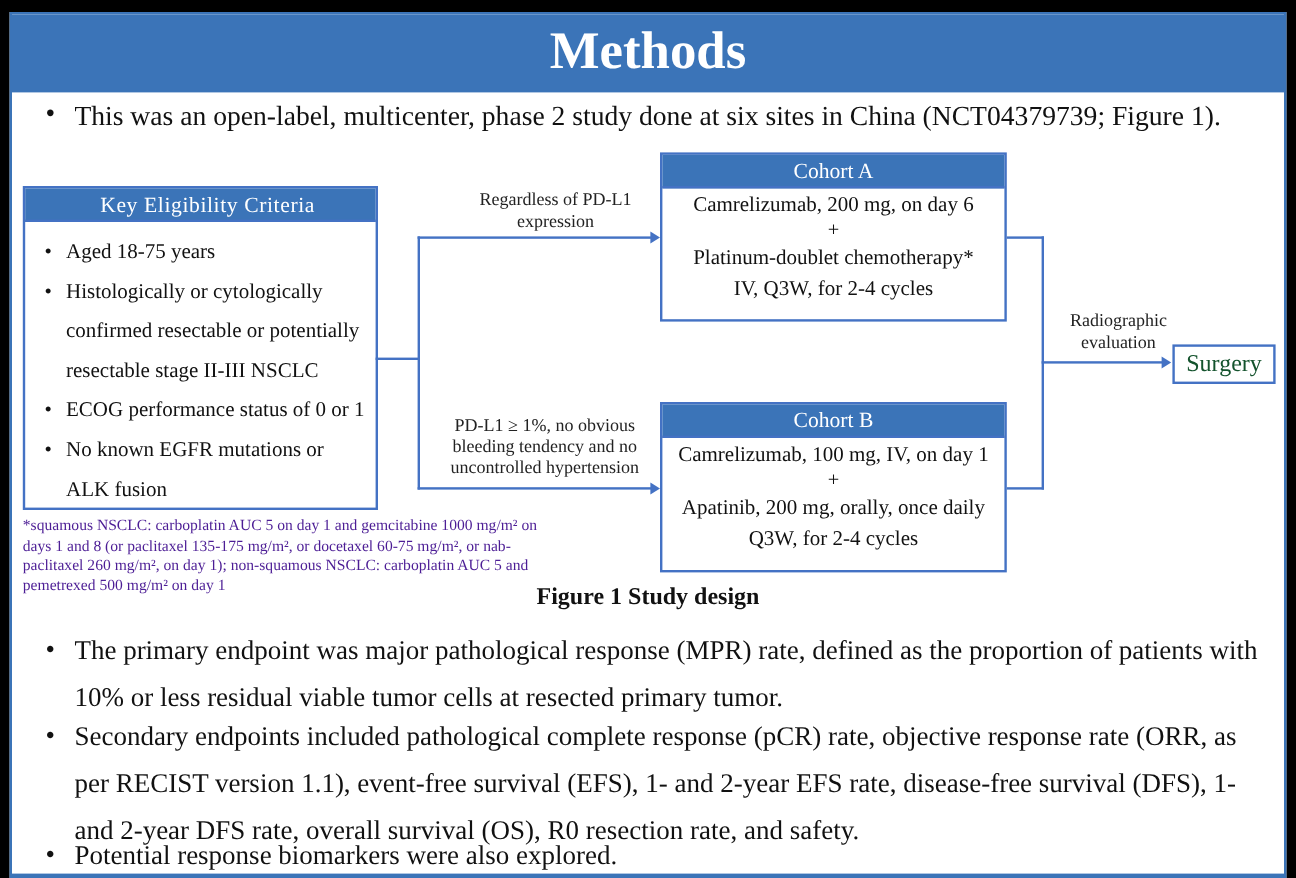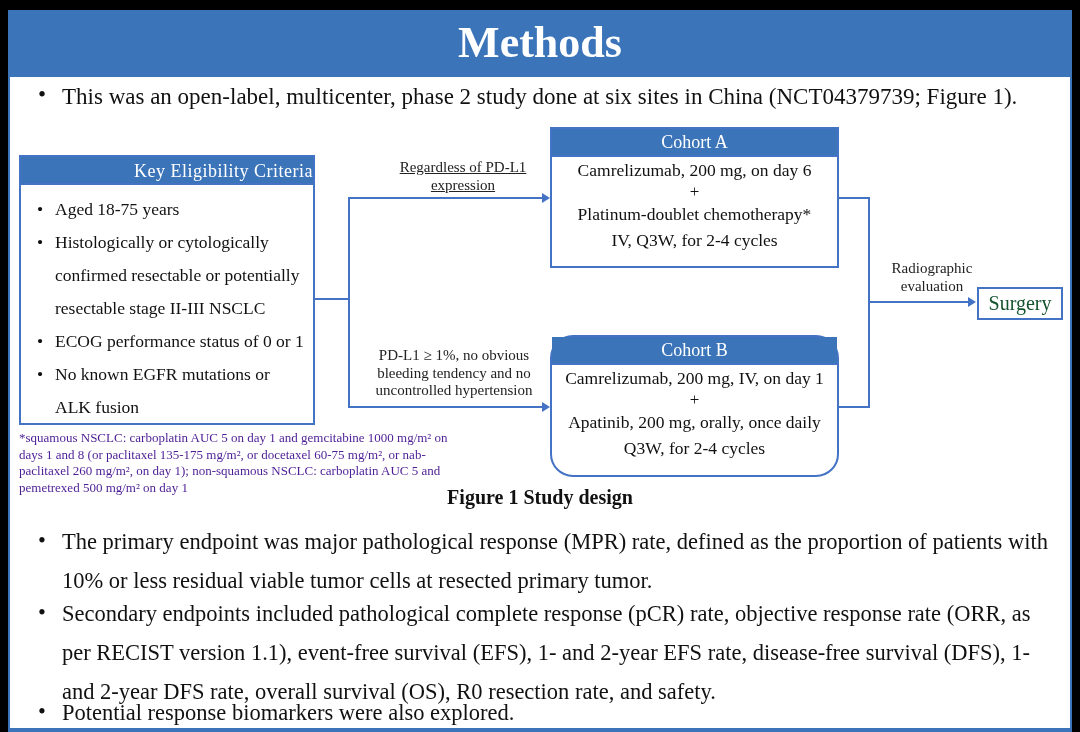--- a/index.html
+++ b/index.html
@@ -12,40 +12,40 @@
               font-size:44px; font-weight:bold; line-height:62px; }
   .intro { position:absolute; left:28px; top:72px; right:16px; font-size:23px; color:#111; }
   .intro::before { content:"\2022"; position:absolute; left:0; top:-2px; font-size:23px; }
   .intro span { display:block; padding-left:24px; }
 
   
   .dbox { position:absolute; background:#fff; border:2px solid #4472C4; }
   .dbox .dhead { background:#3B74B8; color:#fff; font-weight:normal; text-align:center;
                  font-size:18px; border-bottom:2px solid #4472C4; }
   .elig { left:9px; top:143px; width:296px; height:270px; }
-  .elig .dhead { text-align:right; padding-left:12px; line-height:28px; height:28px; letter-spacing:0.5px; }
+  .elig .dhead { text-align:center; padding-left:12px; line-height:28px; height:28px; letter-spacing:0.5px; }
   .elig ul { list-style:none; padding:8px 8px 0 12px; }
   .elig li { position:relative; padding-left:22px; font-size:17.5px; line-height:33px; color:#111; }
   .elig li::before { content:"\2022"; position:absolute; left:4px; top:0; }
 
   .cohort { width:289px; height:141px; }
   .cohort .dhead { line-height:26px; height:28px; }
   .cohort-a { left:540px; top:115px; }
-  .cohort-b { left:540px; top:323px; height:142px;border-radius:23px; }
+  .cohort-b { left:540px; top:323px; height:142px; }
   .cohort .dline { text-align:center; font-size:17.5px; line-height:26px; color:#111; }
   .cohort .dplus { text-align:center; font-size:17px; line-height:18px; color:#111; }
 
   .surgery { left:967px; top:275px; width:86px; height:33px; font-size:20px;
              text-align:center; line-height:29px; color:#14532d; border-width:2px; }
 
   .footnote { position:absolute; left:9px; top:418px; width:434px;
               font-size:13px; line-height:16.5px; color:#4c1d95; }
 
   .branch-label { position:absolute; text-align:center; font-size:15px; line-height:17.5px; color:#222; }
-  .label-a { left:368px; top:147px; width:170px;text-decoration:underline; }
+  .label-a { left:368px; top:147px; width:170px; }
   .label-b { left:358px; top:335px; width:172px; }
   .label-eval { left:870px; top:248px; width:104px; }
 
   .caption { position:absolute; left:0; top:474px; width:100%; text-align:center;
              font-weight:bold; font-size:20px; color:#111; }
 
   
   .hline, .vline { position:absolute; background:#4472C4; }
   .hline { height:2px; } .vline { width:2px; }
   .arrowhead { position:absolute; width:0; height:0;
@@ -92,21 +92,21 @@
     <div class="dbox cohort cohort-a">
       <div class="dhead">Cohort A</div>
       <div class="dline">Camrelizumab, 200 mg, on day 6</div>
       <div class="dplus">+</div>
       <div class="dline">Platinum-doublet chemotherapy*</div>
       <div class="dline">IV, Q3W, for 2-4 cycles</div>
     </div>
 
     <div class="dbox cohort cohort-b">
       <div class="dhead">Cohort B</div>
-      <div class="dline">Camrelizumab, 200 mg, IV, on day 1</div>
+      <div class="dline">Camrelizumab, 100 mg, IV, on day 1</div>
       <div class="dplus">+</div>
       <div class="dline">Apatinib, 200 mg, orally, once daily</div>
       <div class="dline">Q3W, for 2-4 cycles</div>
     </div>
 
     <div class="branch-label label-eval">Radiographic evaluation</div>
 
     <div class="dbox surgery">Surgery</div>
 
     <div class="hline" style="left:303px; top:286px; width:37px;"></div>

